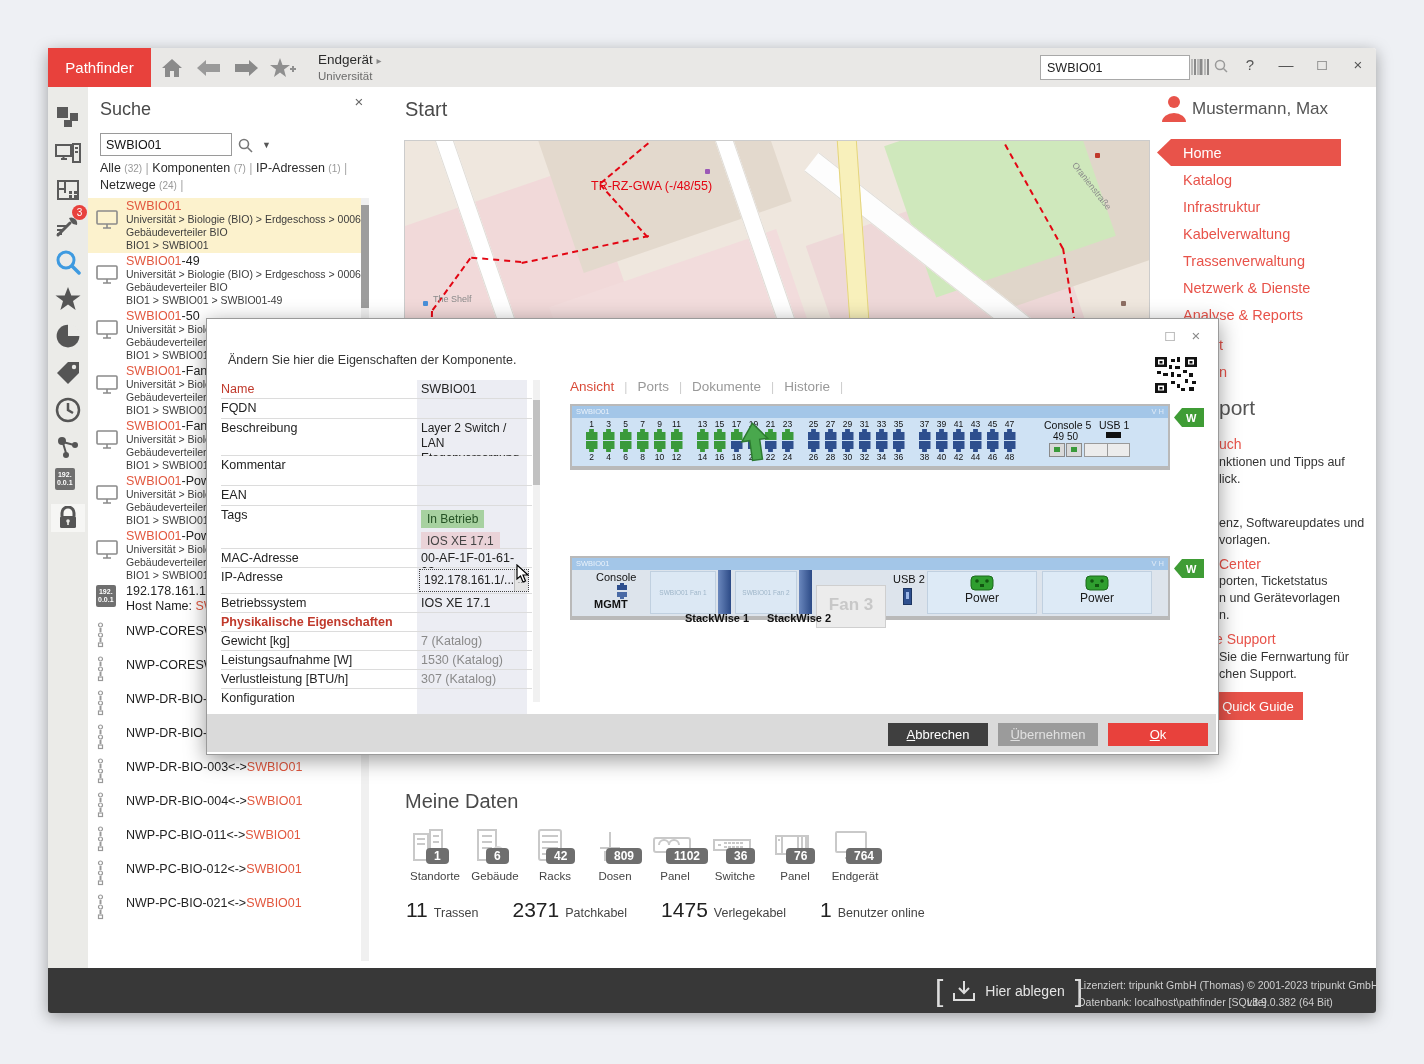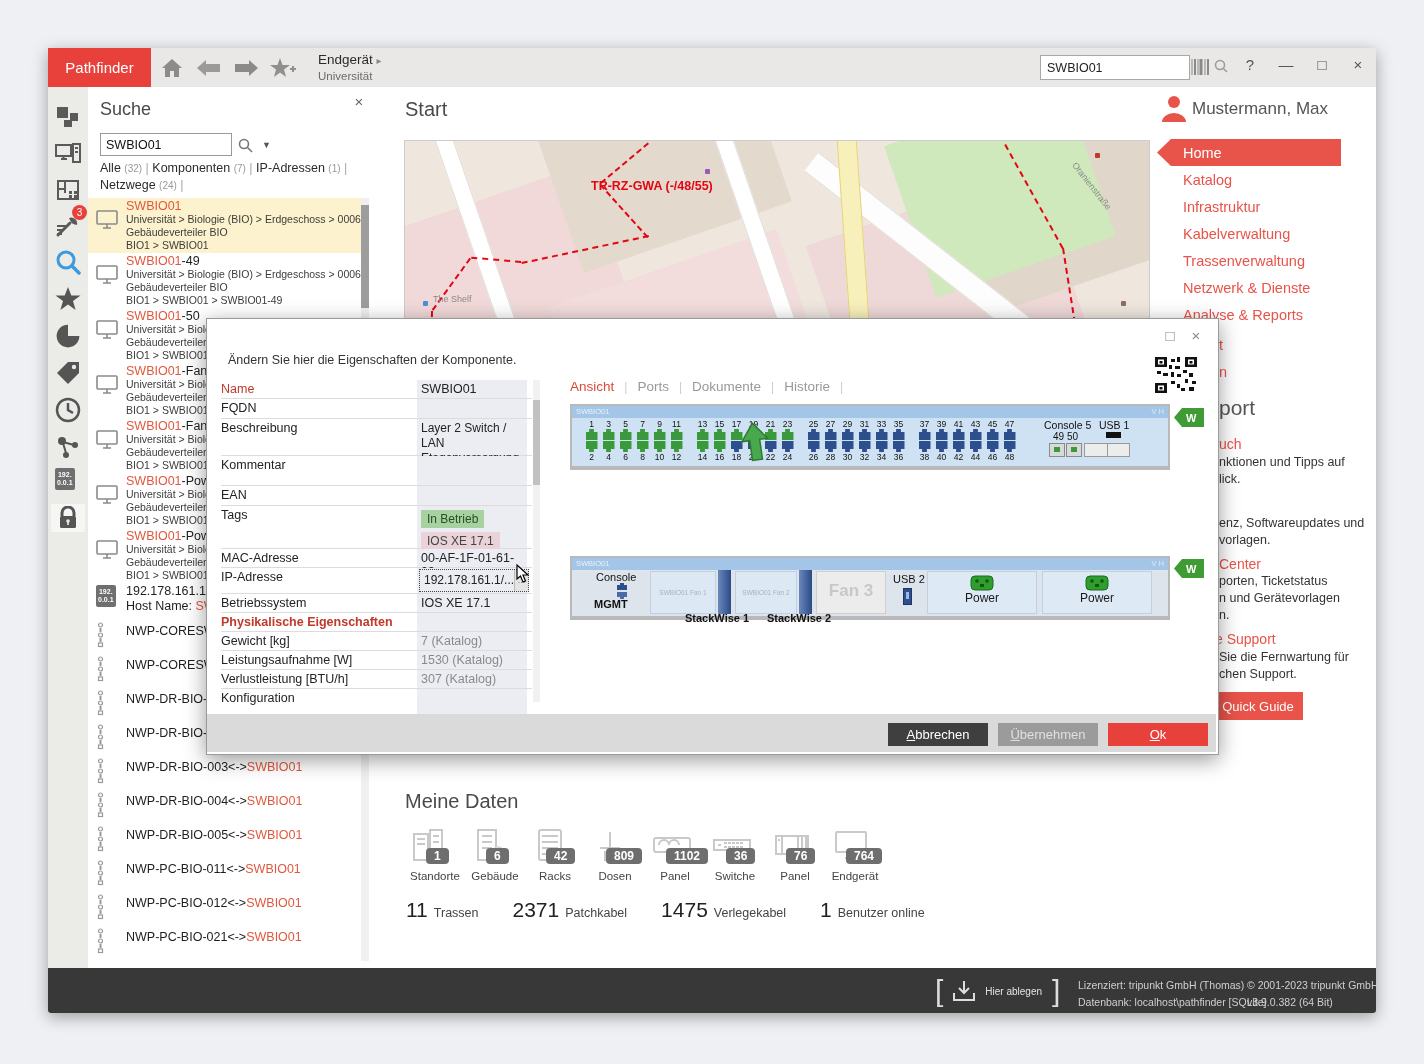--- a/index.html
+++ b/index.html
@@ -47,21 +47,21 @@
   .sb-thumb{left:361px;top:205px;width:8px;height:103px;background:#9d9d9d;}
   
   .main-bg{left:390px;top:87px;width:767px;height:881px;background:#fff;}
   .rightcol-bg{left:1157px;top:87px;width:219px;height:881px;background:#fff;}
   .start-title{left:405px;top:98px;font-size:20px;color:#4a4a4a;}
   
   .map{left:404px;top:140px;width:744px;height:482px;background:#efe7de;overflow:hidden;border:1px solid #ccc;}
   .mblock{position:absolute;transform:rotate(-19deg);}
   .road{position:absolute;background:#fff;border-left:1px solid #e0dcd6;border-right:1px solid #e0dcd6;}
   .redseg{position:absolute;border-top:2px dashed #e30613;transform-origin:0 0;}
-  .map-label{position:absolute;color:#e30613;font-weight:bold;font-size:12.5px;}
+  .map-label{position:absolute;color:#e30613;font-weight:normal;font-size:12.5px;}
   .map-small{position:absolute;color:#8a8a8a;font-size:9px;}
   .poi{position:absolute;width:5px;height:5px;border-radius:1px;}
   
   .md-title{left:405px;top:790px;font-size:20px;color:#4a4a4a;}
   .tile{position:absolute;top:828px;width:58px;height:62px;}
   .tile svg{position:absolute;left:6px;top:0;}
   .tile .badge{position:absolute;left:20px;top:20px;background:#6e6e6e;border-radius:4px;color:#fff;font-size:12px;font-weight:bold;padding:1px 8px;}
   .tile .tlabel{position:absolute;top:42px;width:100%;text-align:center;font-size:11.5px;color:#444;}
   .stats{left:406px;top:898px;display:flex;align-items:baseline;}
   .stats .sv{font-size:21px;color:#222;}
@@ -124,21 +124,21 @@
   .dlg-footer{left:207px;top:714px;width:1009px;height:38px;background:#dadada;z-index:31;}
   .dbtn{top:723px;width:100px;height:23px;font-size:13px;display:flex;align-items:center;justify-content:center;z-index:32;}
   .dbtn span::first-letter{text-decoration:underline;}
   .dbtn.dark{background:#3f3f3f;color:#fff;}
   .dbtn.gray{background:#9b9b9b;color:#e0e0e0;}
   .dbtn.red{background:#e8413c;color:#fff;}
   
   .footerbar{left:48px;top:968px;width:1328px;height:45px;background:#383838;border-radius:0 0 3px 3px;z-index:20;}
   .dropzone{left:935px;top:976px;display:flex;align-items:center;color:#e4e4e4;z-index:21;}
   .bracket{font-size:30px;font-weight:300;color:#ddd;line-height:30px;}
-  .droptext{font-size:10px;margin:0 10px 0 8px;}
+  .droptext{font-size:14px;margin:0 10px 0 8px;}
   .ftext{position:absolute;font-size:10.5px;color:#cfcfcf;z-index:21;}
   .cursor-arrow{z-index:40;}
 </style>
 </head>
 <body>
 
 <div id="canvas">
 
   <div class="abs win-shadow"></div>
 
@@ -514,35 +514,20 @@
             <circle cx="4.5" cy="13" r="2" fill="none" stroke="#999" stroke-width="1.2"></circle>
             <rect x="3.5" y="16" width="2" height="4" fill="#999"></rect>
             <rect x="2.5" y="21" width="4" height="3.5" fill="none" stroke="#999" stroke-width="1.2"></rect>
           </svg>
         </span>
         <div>
           <div class="ltxt"><span>NWP-DR-BIO-004&lt;-&gt;</span><span class="red">SWBIO01</span></div>
         </div>
       </div>
 
-      <div class="res l">
-
-        <span class="icobox">
-          <svg width="9" height="26" viewBox="0 0 9 26">
-            <circle cx="4.5" cy="3" r="2" fill="none" stroke="#999" stroke-width="1.2"></circle>
-            <rect x="3.5" y="6" width="2" height="4" fill="#999"></rect>
-            <circle cx="4.5" cy="13" r="2" fill="none" stroke="#999" stroke-width="1.2"></circle>
-            <rect x="3.5" y="16" width="2" height="4" fill="#999"></rect>
-            <rect x="2.5" y="21" width="4" height="3.5" fill="none" stroke="#999" stroke-width="1.2"></rect>
-          </svg>
-        </span>
-        <div>
-          <div class="ltxt"><span>NWP-DR-BIO-005&lt;-&gt;</span><span class="red">SWBIO01</span></div>
-        </div>
-      </div>
 
       <div class="res l">
 
         <span class="icobox">
           <svg width="9" height="26" viewBox="0 0 9 26">
             <circle cx="4.5" cy="3" r="2" fill="none" stroke="#999" stroke-width="1.2"></circle>
             <rect x="3.5" y="6" width="2" height="4" fill="#999"></rect>
             <circle cx="4.5" cy="13" r="2" fill="none" stroke="#999" stroke-width="1.2"></circle>
             <rect x="3.5" y="16" width="2" height="4" fill="#999"></rect>
             <rect x="2.5" y="21" width="4" height="3.5" fill="none" stroke="#999" stroke-width="1.2"></rect>
@@ -1111,21 +1096,21 @@
       <div style="position:absolute;left:45px;top:22px;width:10px;height:7px;background:#4a6aa5;clip-path:polygon(30% 100%,30% 70%,0 70%,0 0,100% 0,100% 70%,70% 70%,70% 100%)"></div>
       <span class="tinylabel" style="left:22px;top:28px;font-size:11px;font-weight:bold">MGMT</span>
       <div class="rearbox" style="left:78px;top:1px;width:64px;height:41px">
           <div style="font-size:6.5px;color:#9fb6c9;text-align:center;margin-top:17px">SWBIO01 Fan 1</div>
         </div>
       <div class="swbar" style="left:146px;top:0;height:44px"></div>
       <div class="rearbox" style="left:163px;top:1px;width:60px;height:41px">
           <div style="font-size:6.5px;color:#9fb6c9;text-align:center;margin-top:17px">SWBIO01 Fan 2</div>
         </div>
       <div class="swbar" style="left:227px;top:0;height:44px"></div>
-      <div class="rearbox" style="left:244px;top:1px;width:68px;height:41px;background:#ececec;border-color:#cfcfcf">
+      <div class="rearbox" style="left:244px;top:15px;width:68px;height:41px;background:#ececec;border-color:#cfcfcf">
           <div style="font-size:17px;font-weight:bold;color:#c8c8c8;text-align:center;margin-top:9px">Fan 3</div>
         </div>
       <span class="tinylabel" style="left:321px;top:3px;font-size:11px">USB 2</span>
       <div style="position:absolute;left:331px;top:18px;width:7px;height:15px;background:#2e4f8e;border:1px solid #1e3662">
           <div style="width:3px;height:7px;background:#9db8e8;margin:3px auto"></div>
         </div>
       <div class="rearbox" style="left:355px;top:1px;width:108px;height:41px;background:#ddeaf6">
         <svg width="24" height="16" viewBox="0 0 24 16" style="display:block;margin:3px auto 0">
             <rect x="1" y="1" width="22" height="14" rx="4" fill="#2f9e2f" stroke="#1c6b1c"></rect>
             <circle cx="7" cy="6" r="1.8" fill="#115511"></circle>

